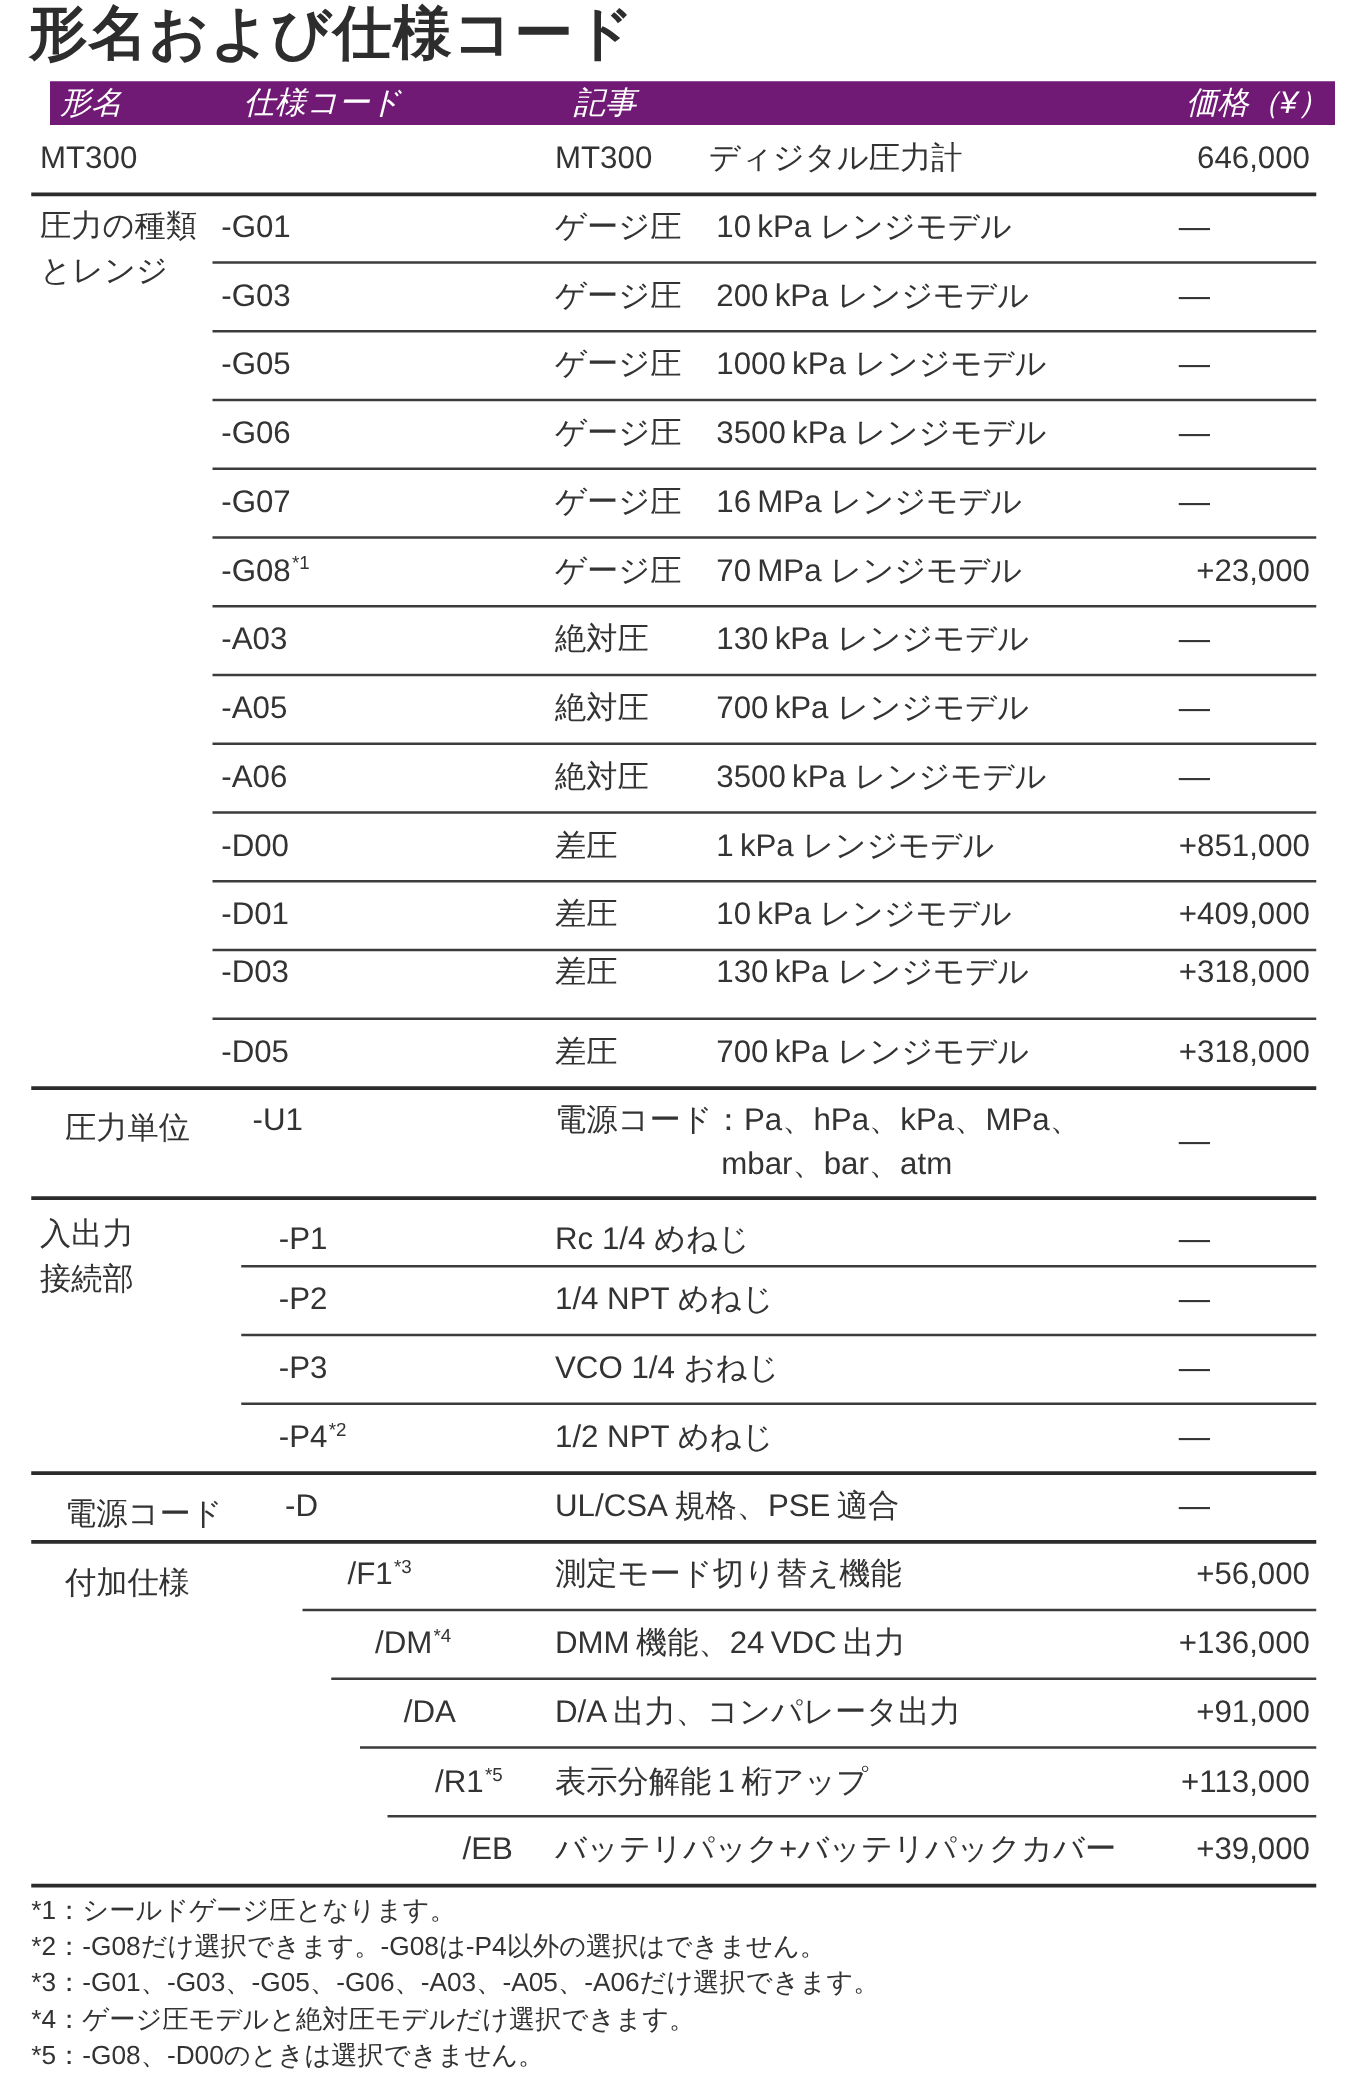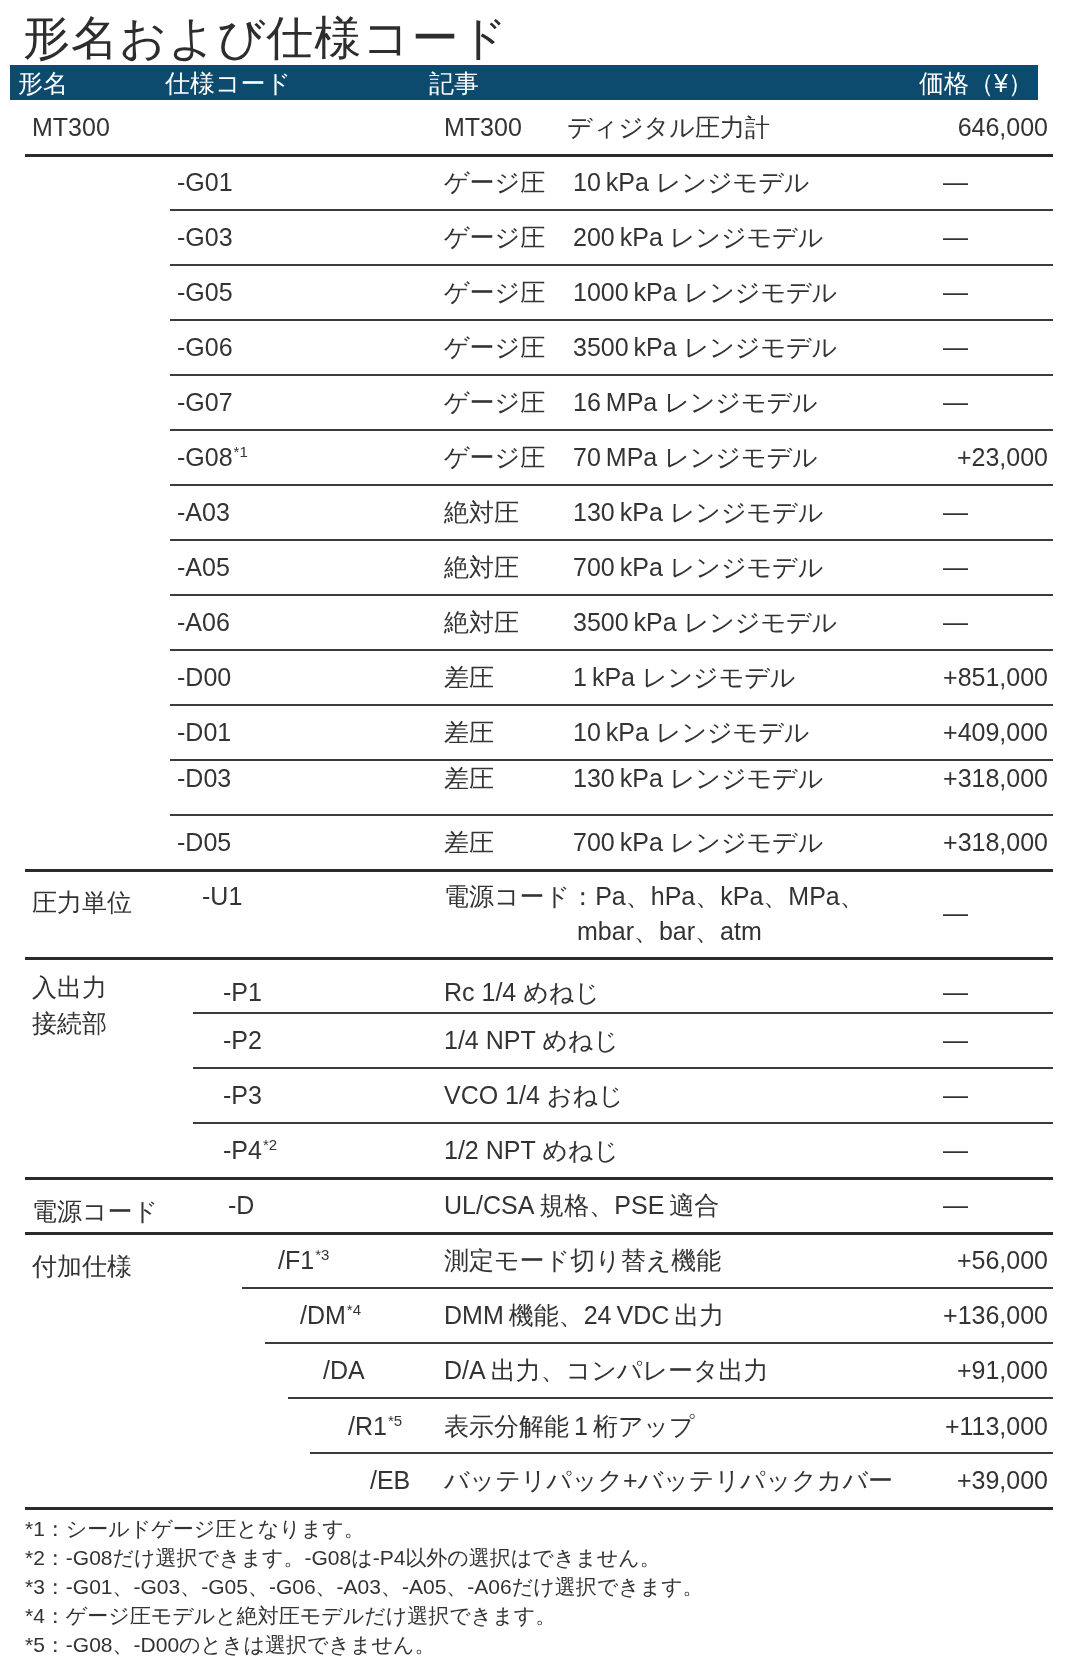--- a/index.html
+++ b/index.html
@@ -6,45 +6,45 @@
   .sheet{
     position:relative;
     width:1076px;height:1658px;
     background:#ffffff;
     font-family:"Liberation Sans","DejaVu Sans",sans-serif;
     color:#333333;
     font-size:25px;
     overflow:hidden;
   }
   .title{
-    position:absolute;left:23px;top:12px;
-    font-size:47px;font-weight:400;color:#2d2d2d;
+    position:absolute;left:23px;top:0;
+    font-size:47px;font-weight:700;color:#2d2d2d;
     letter-spacing:1px;white-space:nowrap;line-height:1.1;
   }
   .thead{
-    position:absolute;left:10px;top:65px;width:1028px;height:35px;
-    background:#0c4a6e;color:#ffffff;
+    position:absolute;left:40px;top:65px;width:1028px;height:35px;
+    background:#701a75;color:#ffffff;font-style:italic;
   }
   .hcell{
     position:absolute;top:50%;transform:translateY(-50%);
     line-height:1;white-space:nowrap;font-size:25px;
   }
   .row{position:absolute;left:25px;width:1028px;}
   .cell{
     position:absolute;top:50%;transform:translateY(-50%);
     line-height:1;white-space:nowrap;
   }
   .price{right:5px;text-align:right;}
   .dash{right:85px;text-align:right;}
   .cat{
     position:absolute;left:32px;
     line-height:36px;white-space:nowrap;
   }
   .cat div{line-height:36px;}
-  .cat.single{line-height:25px;}
+  .cat.single{line-height:25px;margin-left:20px;}
   .sup{font-size:15px;position:relative;top:-9px;margin-left:1px;letter-spacing:0;}
   .hline{position:absolute;background:#2b2b2b;}
   .hline.major{height:3px;}
   .hline.minor{height:2px;background:#3c3c3c;}
   .fnotes{position:absolute;left:25px;top:1514px;font-size:21px;color:#333333;}
   .fnotes div{line-height:29px;white-space:nowrap;}
 </style>
 </head>
 <body>
 
@@ -60,20 +60,24 @@
   </div>
 
   <div class="row" style="top:100px;height:54px">
     <span class="cell" style="left:7px">MT300</span>
     <span class="cell" style="left:419px">MT300</span>
     <span class="cell" style="left:542px">ディジタル圧力計</span>
     <span class="cell price">646,000</span>
   </div>
   <div class="hline major" style="top:154px;left:25px;width:1028px"></div>
 
+  <div class="cat" style="top:163px">
+    <div>圧力の種類</div>
+    <div>とレンジ</div>
+  </div>
 
   <div class="row" style="top:154px;height:55px">
     <span class="cell" style="left:152px">-G01</span>
     <span class="cell" style="left:419px">ゲージ圧</span>
     <span class="cell" style="left:548px">10 kPa レンジモデル</span>
     <span class="cell dash">—</span>
   </div>
   <div class="hline minor" style="top:209px;left:170px;width:883px"></div>
 
   <div class="row" style="top:209px;height:55px">

